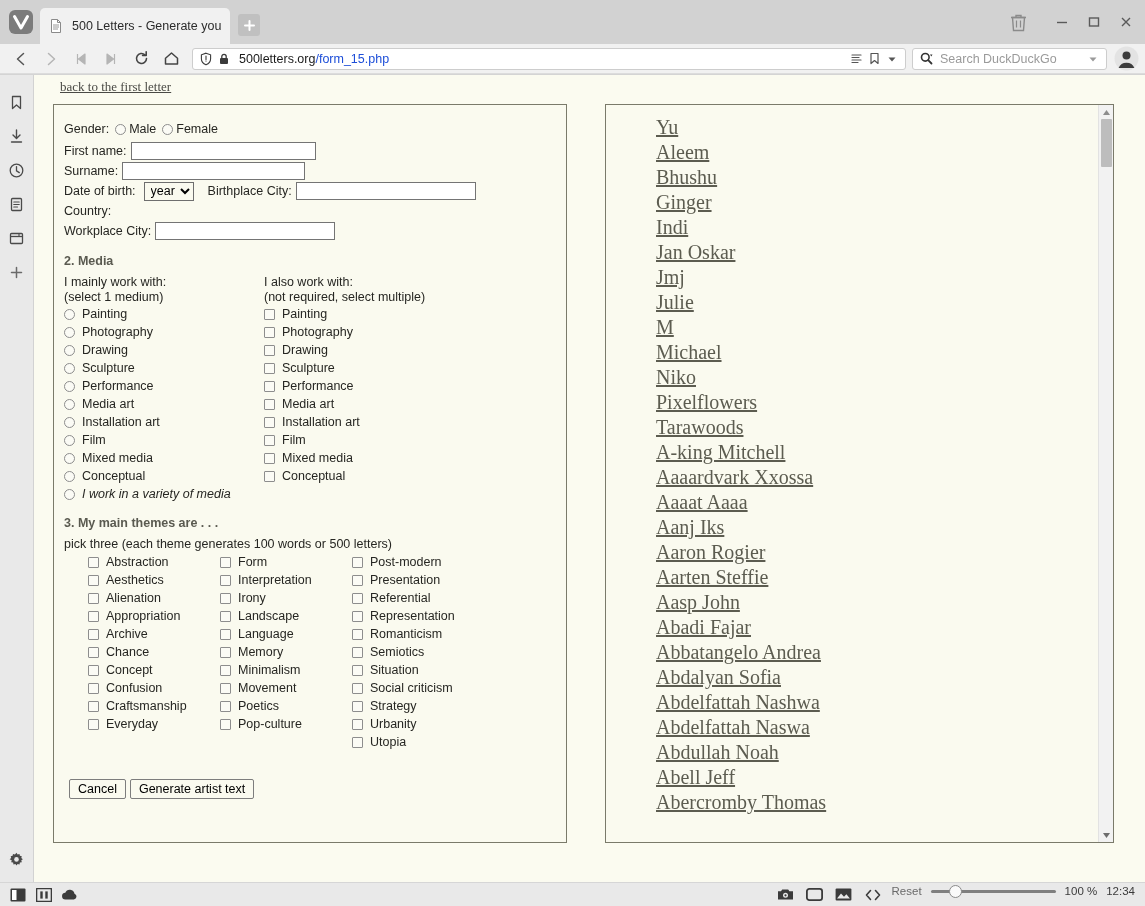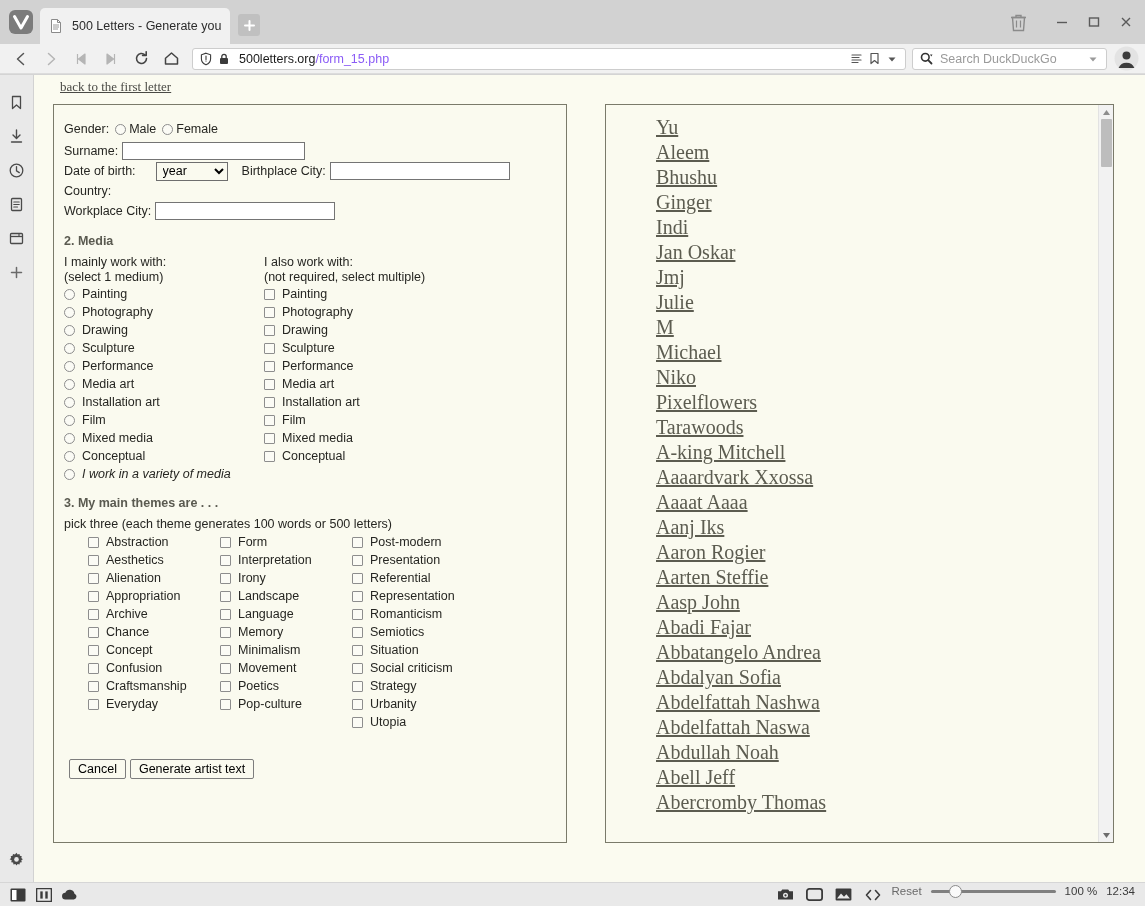--- a/index.html
+++ b/index.html
@@ -67,21 +67,21 @@
   .urlbar {
     flex:1 1 auto; height:22px; margin:0 6px;
     background:#fff; border:1px solid #cdcdcd; border-radius:3px;
     display:flex; align-items:center; padding:0 4px;
     min-width:0;
   }
   .urlbar .urltext {
     font-size:12.5px; color:#1a1a1a; white-space:nowrap; flex:1 1 auto;
     margin-left:6px; overflow:hidden;
   }
-  .urlbar .urltext .path { color:#8b5cf6;margin-top:40px; }
+  .urlbar .urltext .path { color:#1d4ed8;margin-top:40px; }
   .urlicon { width:18px; height:18px; display:flex; align-items:center; justify-content:center; flex:0 0 18px;}
   .searchbar {
     flex:0 0 195px; height:22px;
     background:#fff; border:1px solid #cdcdcd; border-radius:3px;
     display:flex; align-items:center; padding:0 4px;
   }
   .searchbar .ph { font-size:12.5px; color:#9a9a9a; flex:1 1 auto; margin-left:5px; white-space:nowrap;}
   .profile {
     width:26px; height:26px; border-radius:50%;
     margin-left:6px; flex:0 0 26px;
@@ -460,29 +460,33 @@
           <span class="opt">
             <input type="radio" class="radio" name="gender" style="">
             <span>Male</span>
           </span>
           <span class="opt">
             <input type="radio" class="radio" name="gender" style="">
             <span>Female</span>
           </span>
         </div>
 
+        <div class="row">
+          <span class="lbl">First name:</span>
+          <input class="txt" style="width: 185px;" value="">
+        </div>
 
         <div class="row">
           <span class="lbl">Surname:</span>
           <input class="txt" style="width: 183px;" value="">
         </div>
 
         <div class="row">
           <span class="lbl">Date of birth:</span>
-          <select class="sel" style="margin-left:20px;width:72px">
+          <select class="sel" style="margin-left:8px;width:50px">
             <option>year</option>
           </select>
           <span class="lbl" style="margin-left:14px">Birthplace City:</span>
           <input class="txt" style="width: 180px;" value="">
         </div>
 
         <div class="row">
           <span class="lbl">Country:</span>
         </div>
 

